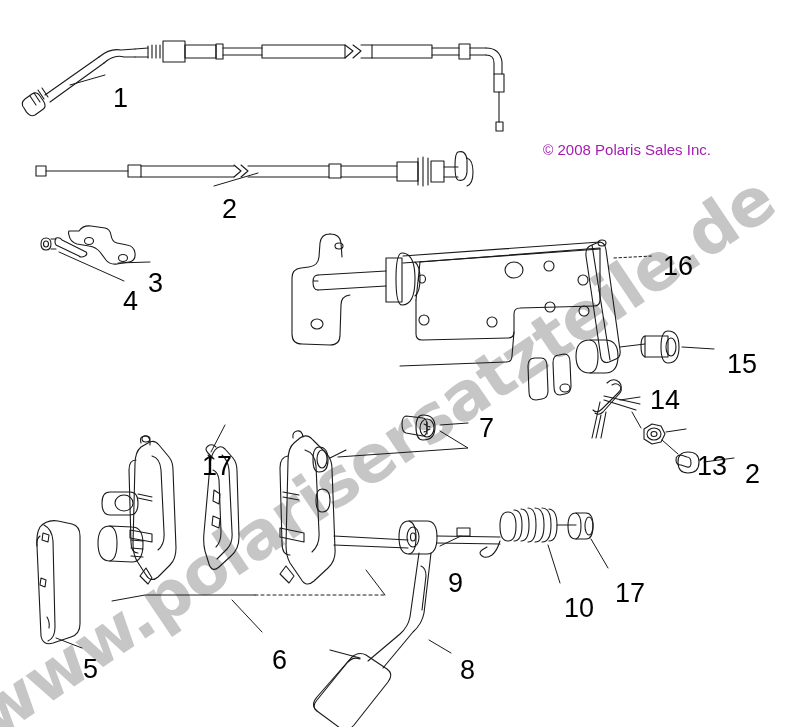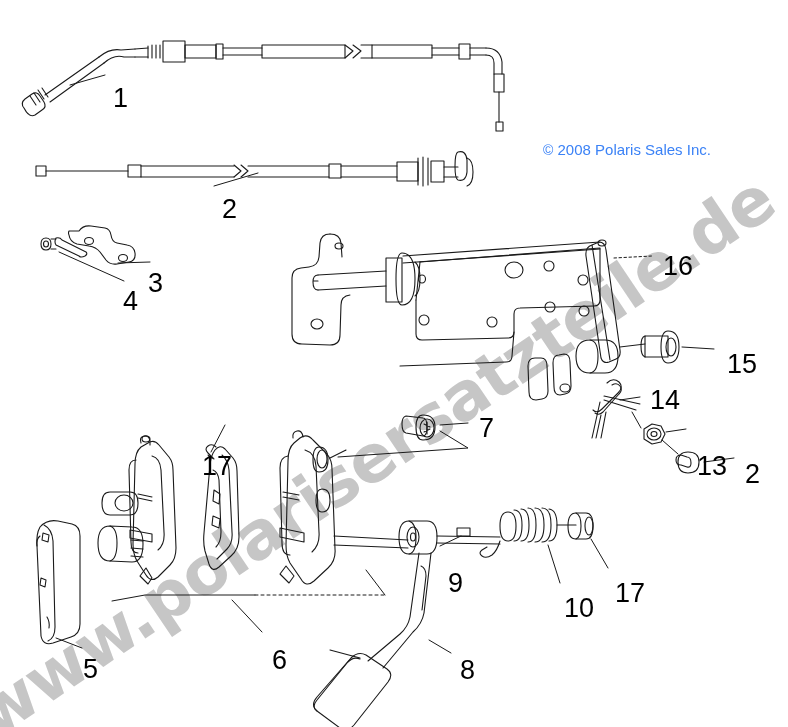--- a/index.html
+++ b/index.html
@@ -18,21 +18,21 @@
     color:#c6c6c6;
     white-space:nowrap;
     pointer-events:none;
     user-select:none;
   }
   .copy{
     position:absolute;
     left:543px; top:141px;
     font-family:"Liberation Sans",sans-serif;
     font-size:15px;
-    color:#3b82f6;
+    color:#a21caf;
     white-space:nowrap;
   }
   .cmark{font-size:14px;}
   .lbl{
     position:absolute;
     font-family:"Liberation Sans",sans-serif;
     font-size:27px;
     font-weight:400;
     color:#000;
     line-height:1;

